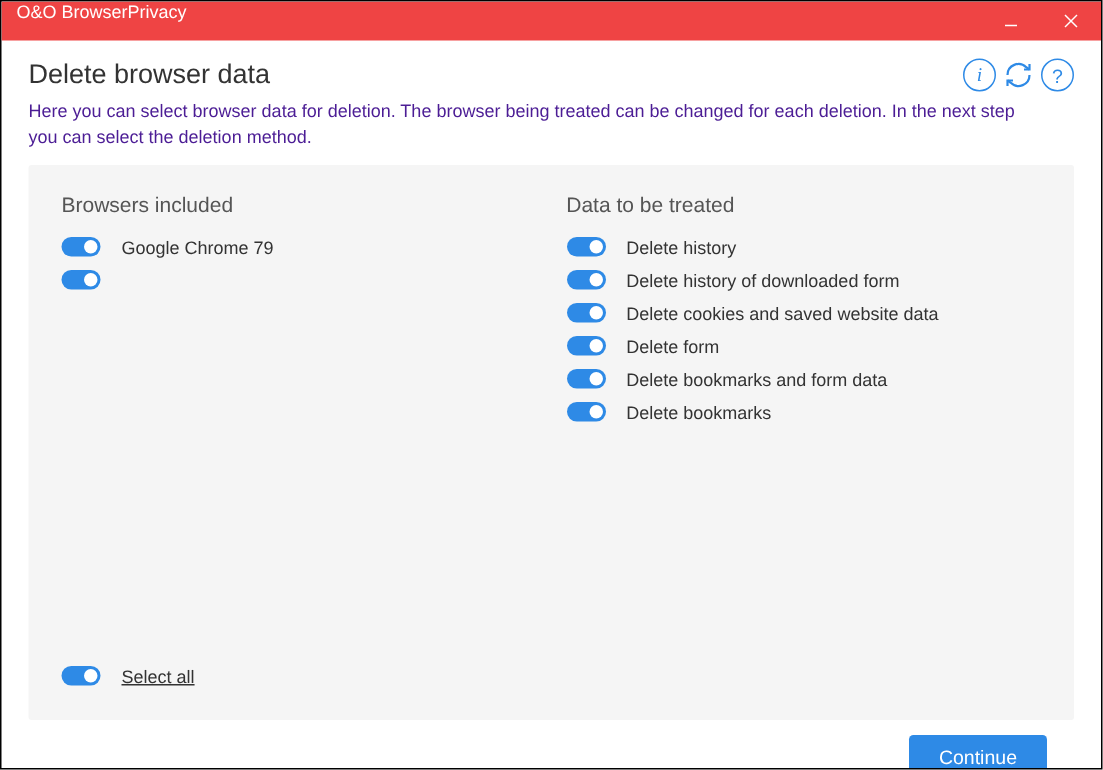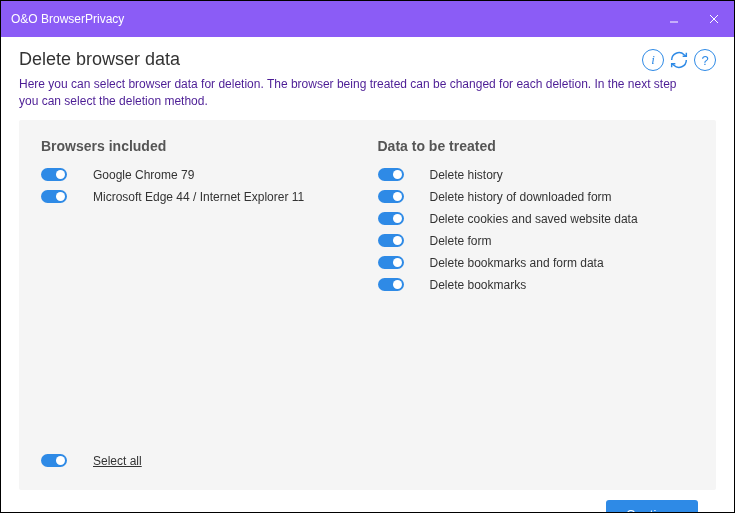--- a/index.html
+++ b/index.html
@@ -5,24 +5,24 @@
   * { box-sizing: border-box; margin: 0; padding: 0; }
   body {
     font-family: "Segoe UI", Arial, sans-serif;
     background: #fff;
     width: 735px;
     height: 513px;
     overflow: hidden;
     border: 1px solid #000;
   }
   .titlebar {
-    background: #8b5cf6;
-    height: 36px;
-    display: flex;
-    align-items: center;
+    background: #ef4444;
+    height: 26px;
+    display: flex;
+    align-items: flex-start;
     color: #fff;
     font-size: 12px;
     padding: 0 0 0 10px;
     position: relative;
   }
   .titlebar .controls {
     position: absolute;
     right: 0;
     top: 0;
     height: 100%;
@@ -90,27 +90,27 @@
   .columns {
     display: flex;
     gap: 20px;
   }
   .col {
     flex: 1;
   }
   .col-heading {
     font-size: 14px;
     color: #555;
-    font-weight: 700;
+    font-weight: 400;
     margin-bottom: 14px;
   }
   .toggle-row {
     display: flex;
     align-items: center;
-    gap: 26px;
+    gap: 14px;
     margin-bottom: 8px;
     font-size: 12px;
     color: #333;
   }
   .toggle {
     width: 26px;
     height: 13px;
     background: #2e8ae6;
     border-radius: 7px;
     position: relative;
@@ -190,21 +190,20 @@
   <div class="panel">
     <div class="columns">
       <div class="col">
         <div class="col-heading">Browsers included</div>
         <div class="toggle-row">
           <div class="toggle"></div>
           <span>Google Chrome 79</span>
         </div>
         <div class="toggle-row">
           <div class="toggle"></div>
-          <span>Microsoft Edge 44 / Internet Explorer 11</span>
         </div>
       </div>
       <div class="col">
         <div class="col-heading">Data to be treated</div>
         <div class="toggle-row">
           <div class="toggle"></div>
           <span>Delete history</span>
         </div>
         <div class="toggle-row">
           <div class="toggle"></div>

